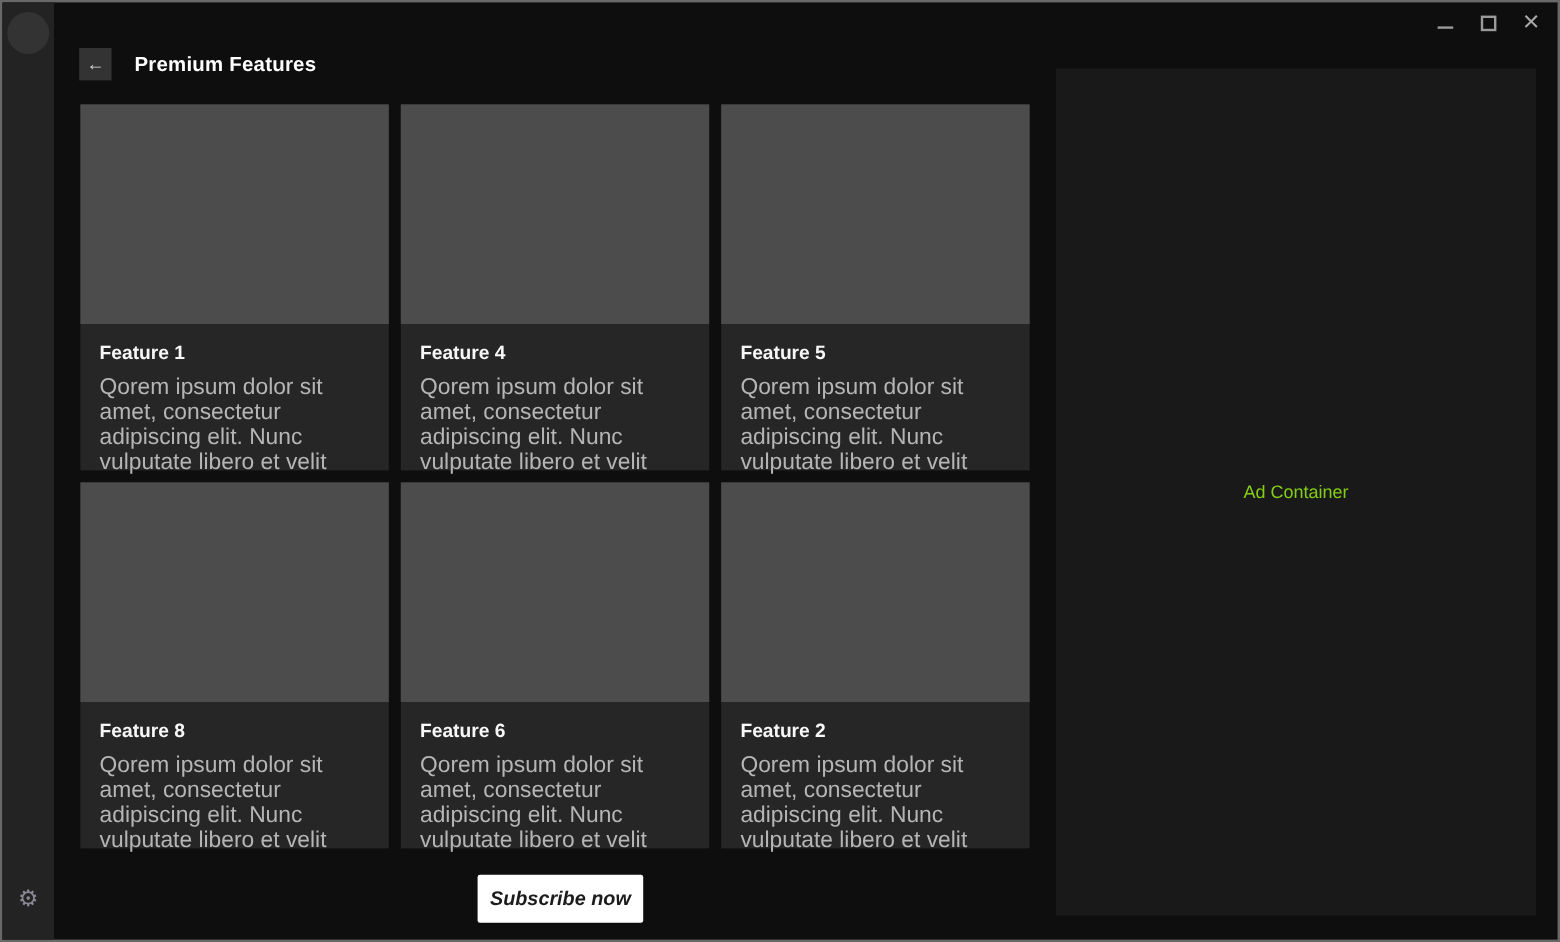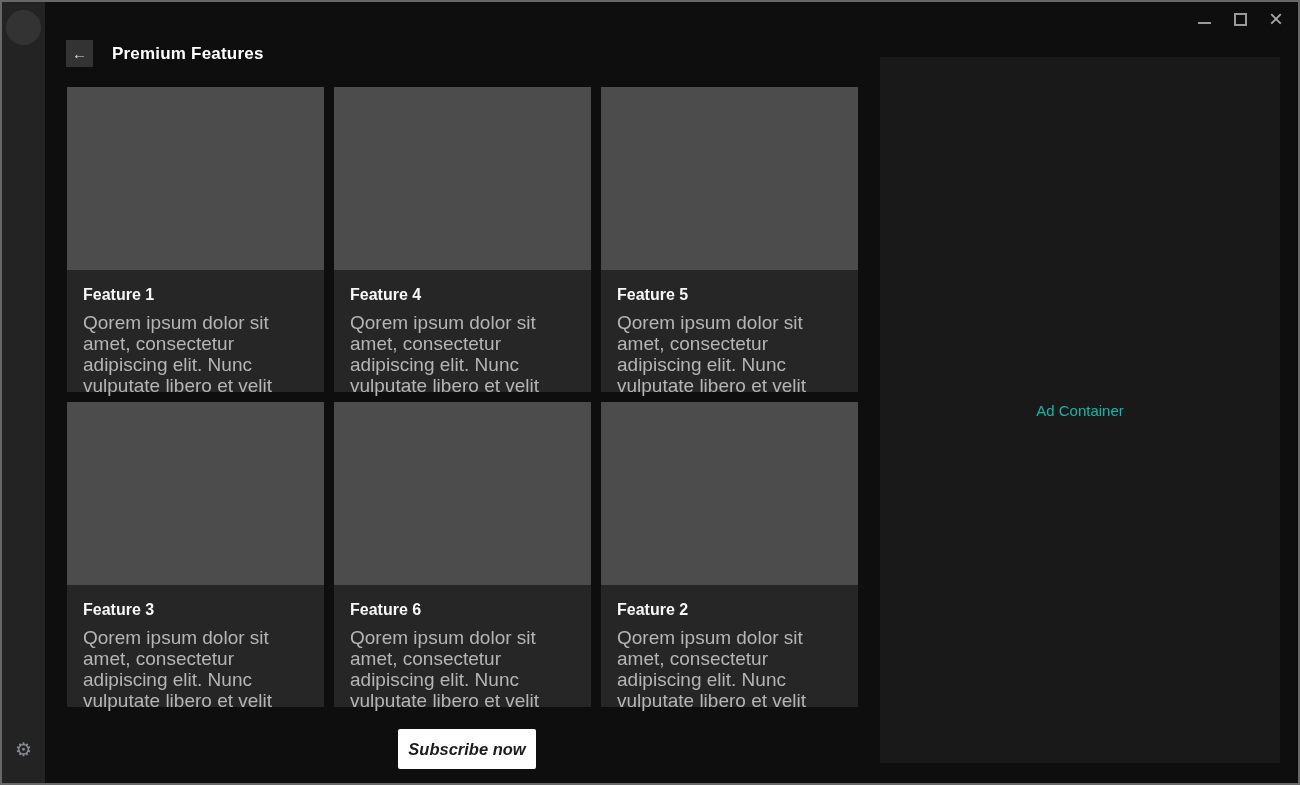--- a/index.html
+++ b/index.html
@@ -128,21 +128,21 @@
 
   
   .ad-panel {
     position: absolute;
     left: 878px; top: 55px;
     width: 400px; height: 706px;
     background: #191919;
     display: flex; align-items: center; justify-content: center;
   }
   .ad-label {
-    color: #14b8a6;
+    color: #84cc16;
     font-size: 15px;
     font-weight: 400;
   }
 </style>
 </head>
 <body>
 
 <div class="win-controls">
   <div class="win-btn">
     <span class="min-shape"></span>
@@ -191,21 +191,21 @@
     <div class="card-image"></div>
     <div class="card-body">
       <div class="card-title">Feature 5</div>
       <div class="card-desc">Qorem ipsum dolor sit amet, consectetur adipiscing elit. Nunc vulputate libero et velit</div>
     </div>
   </div>
 
   <div class="card">
     <div class="card-image"></div>
     <div class="card-body">
-      <div class="card-title">Feature 3</div>
+      <div class="card-title">Feature 8</div>
       <div class="card-desc">Qorem ipsum dolor sit amet, consectetur adipiscing elit. Nunc vulputate libero et velit</div>
     </div>
   </div>
 
   <div class="card">
     <div class="card-image"></div>
     <div class="card-body">
       <div class="card-title">Feature 6</div>
       <div class="card-desc">Qorem ipsum dolor sit amet, consectetur adipiscing elit. Nunc vulputate libero et velit</div>
     </div>

